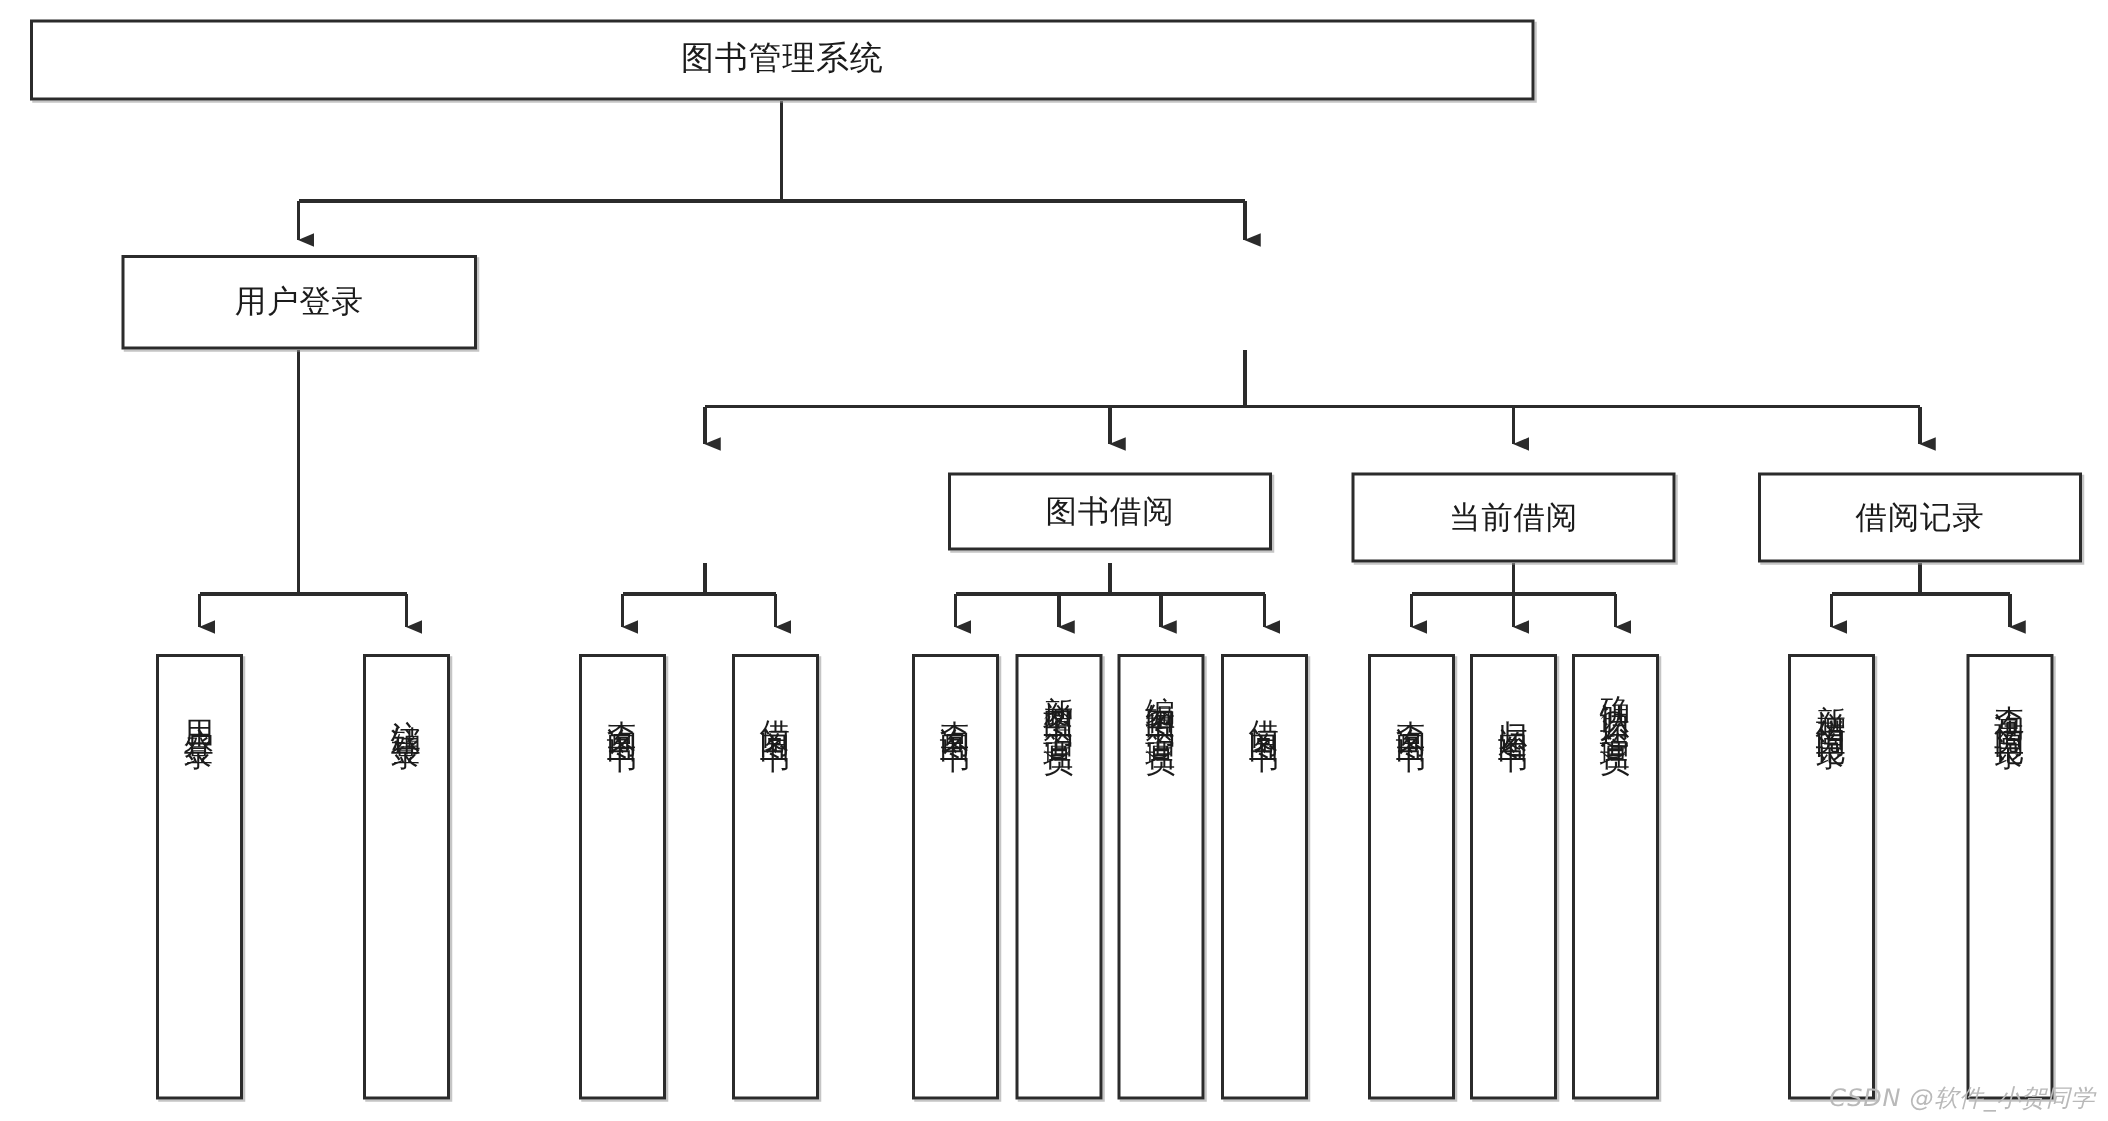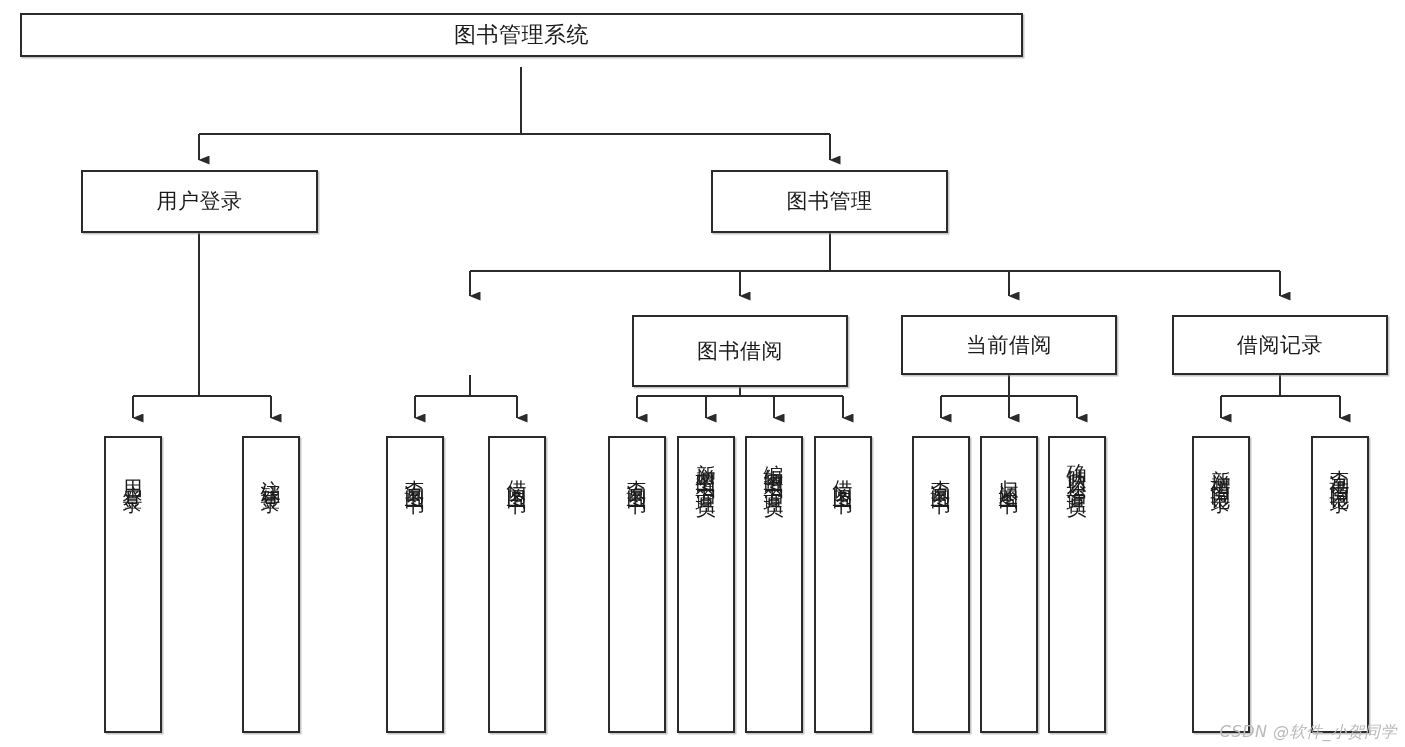--- a/index.html
+++ b/index.html
@@ -120,32 +120,29 @@
       <path d="M 1009 396 L 1009 418" marker-end="url(#arrowhead)"></path>
       <path d="M 1077 396 L 1077 418" marker-end="url(#arrowhead)"></path>
 
       <path d="M 1280 375 L 1280 396"></path>
       <path d="M 1221 396 L 1340 396"></path>
       <path d="M 1221 396 L 1221 418" marker-end="url(#arrowhead)"></path>
       <path d="M 1340 396 L 1340 418" marker-end="url(#arrowhead)"></path>
     </g>
   </svg>
 
-  <div class="node node-root" style="left:20px; top:13px; width:1003px; height:44px;">
+  <div class="node node-root" style="left:20px; top:13px; width:1003px; height:54px;">
     <span class="node-label">图书管理系统</span>
   </div>
 
   <div class="node" style="left:81px; top:170px; width:237px; height:63px;">
     <span class="node-label">用户登录</span>
   </div>
-  <div class="node" style="left:711px; top:170px; width:237px; height:63px;">
-    <span class="node-label">图书管理</span>
-  </div>
 
-  <div class="node" style="left:632px; top:315px; width:216px; height:72px;">
+  <div class="node" style="left:632px; top:315px; width:216px; height:52px;">
     <span class="node-label">图书借阅</span>
   </div>
   <div class="node" style="left:1172px; top:315px; width:216px; height:60px;">
     <span class="node-label">借阅记录</span>
   </div>
   <div class="node" style="left:901px; top:315px; width:216px; height:60px;">
     <span class="node-label">当前借阅</span>
   </div>
 
   <div class="node vertical" style="left:104px; top:436px; width:58px; height:297px;">

